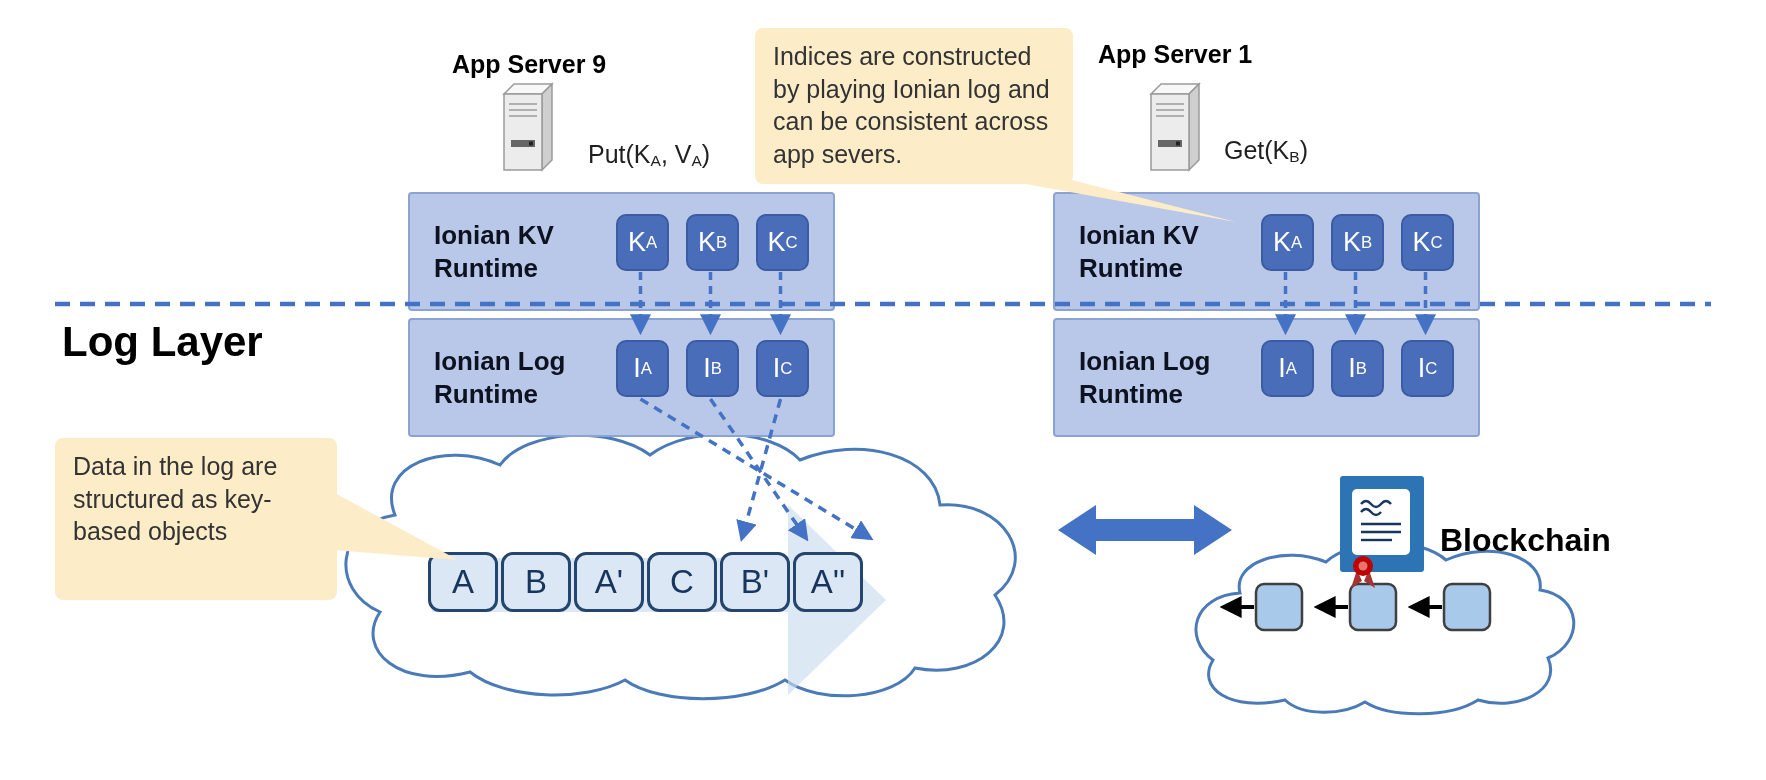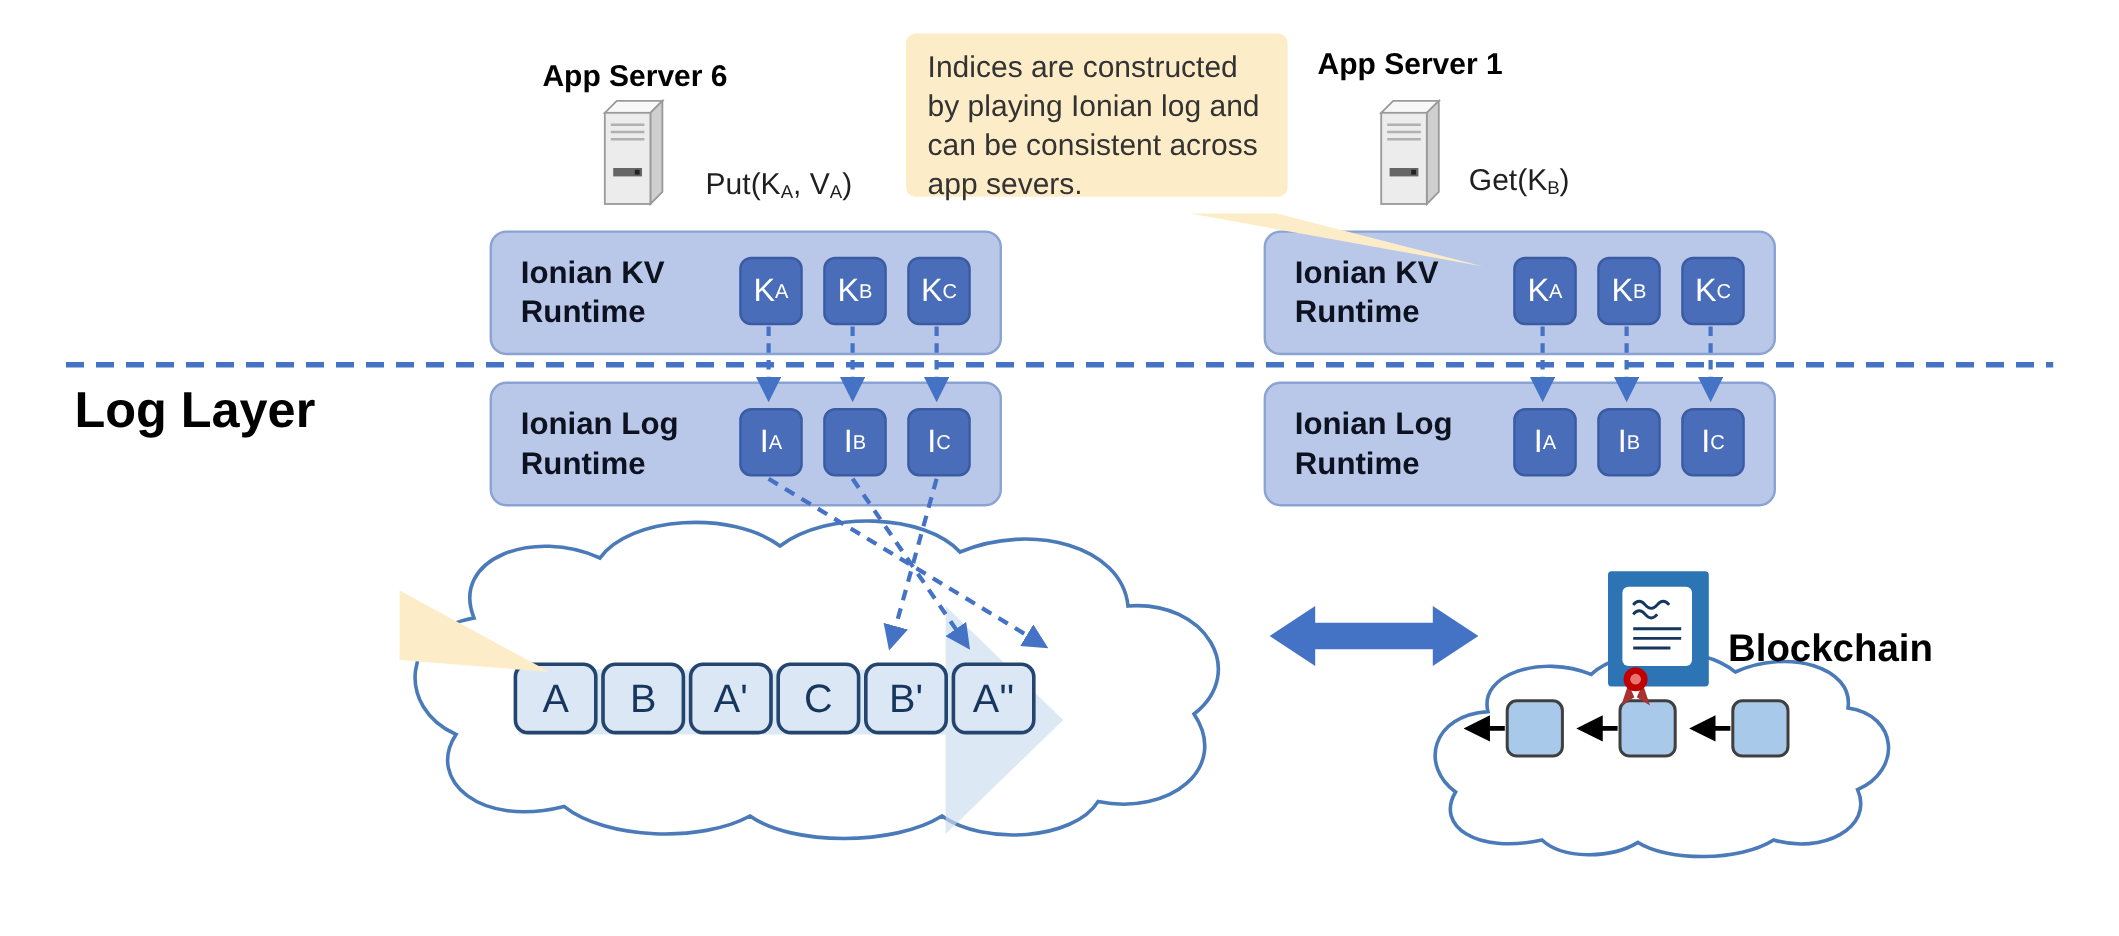--- a/index.html
+++ b/index.html
@@ -5,35 +5,35 @@
   * { margin:0; padding:0; box-sizing:border-box; }
   html,body { background:#ffffff; }
   body { font-family:"Liberation Sans", sans-serif; color:#1a1a1a; }
   .canvas { position:relative; width:1766px; height:780px; background:#ffffff; overflow:hidden; }
   svg.layer { position:absolute; left:0; top:0; width:1766px; height:780px; pointer-events:none; }
 
   .app-title { position:absolute; font-size:25px; font-weight:700; color:#000; }
   .action-label { position:absolute; font-size:25px; color:#1f1f1f; white-space:nowrap; }
   .sub { font-size:0.62em; vertical-align:-0.22em; }
 
-  .runtime-box { position:absolute; width:427px; height:104px; background:#b9c7e8;
-                 border:2px solid #8ba3d2; border-radius:14px; }
+  .runtime-box { position:absolute; width:427px; height:119px; background:#b9c7e8;
+                 border:2px solid #8ba3d2; border-radius:4px; }
   .runtime-title { position:absolute; left:24px; top:50%; transform:translateY(-50%);
                    font-size:26px; font-weight:700; color:#0d1220; line-height:1.28;
                    white-space:pre-line; }
   .chips { position:absolute; left:206px; top:20px; display:flex; gap:17px; }
   .chip { width:53px; height:57px; background:#4a6db9; border:2px solid #3b5ba2;
           border-radius:10px; color:#ffffff; display:flex; align-items:center;
           justify-content:center; font-size:27px; }
 
   .log-layer-label { position:absolute; left:62px; top:318px; font-size:42px; font-weight:700; color:#000; }
 
   .callout { position:absolute; background:#fdecc8; border-radius:8px; padding:12px 18px;
              font-size:25px; color:#333333; line-height:1.3; }
-  .callout-indices { left:755px; top:28px; width:318px; height:136px; }
+  .callout-indices { left:755px; top:28px; width:318px; height:156px; }
   .callout-datalog { left:55px; top:438px; width:282px; height:162px; }
 
   .storage-title { position:absolute; left:398px; top:472px; font-size:26px; font-weight:700; color:#111; }
   .storage-item { position:absolute; top:552px; width:70px; height:60px; background:#dbe7f5;
                   border:3px solid #24456e; border-radius:12px; display:flex; align-items:center;
                   justify-content:center; font-size:33px; color:#17365d; }
 
   .blockchain-label { position:absolute; left:1440px; top:522px; font-size:32px; font-weight:700; color:#000; }
 </style>
 </head>
@@ -115,21 +115,21 @@
       <polygon points="38,10 48,0 48,76 38,86" fill="#cfcfcf" stroke="#9a9a9a" stroke-width="1.5"></polygon>
       <rect x="0" y="10" width="38" height="76" fill="#ececec" stroke="#9a9a9a" stroke-width="1.5"></rect>
       <line x1="5" y1="20" x2="33" y2="20" stroke="#b0b0b0" stroke-width="2"></line>
       <line x1="5" y1="26" x2="33" y2="26" stroke="#b0b0b0" stroke-width="2"></line>
       <line x1="5" y1="32" x2="33" y2="32" stroke="#b0b0b0" stroke-width="2"></line>
       <rect x="7" y="56" width="24" height="7" fill="#666666"></rect>
       <rect x="25" y="57.5" width="4" height="4" fill="#222222"></rect>
     </g>
   </svg>
 
-  <div class="app-title" style="left:452px; top:50px;">App Server 6</div>
+  <div class="app-title" style="left:452px; top:50px;">App Server 9</div>
   <div class="app-title" style="left:1098px; top:40px;">App Server 1</div>
 
   <div class="action-label" style="left:588px; top:140px;">
     <span>Put(K</span><span class="sub">A</span><span>, V</span><span class="sub">A</span><span>)</span>
   </div>
 
   <div class="action-label" style="left:1224px; top:136px;">
     <span>Get(K</span><span class="sub">B</span><span>)</span>
   </div>
 
@@ -205,20 +205,21 @@
           <span class="sub">B</span>
         </div>
       <div class="chip">
           <span>I</span>
           <span class="sub">C</span>
         </div>
     </div>
   </div>
 
   <div class="callout callout-indices">Indices are constructed by playing Ionian log and can be consistent across app severs.</div>
+  <div class="callout callout-datalog">Data in the log are structured as key-based objects</div>
 
   <div class="storage-item" style="left:428px;">A</div>
   <div class="storage-item" style="left:501px;">B</div>
   <div class="storage-item" style="left:574px;">A'</div>
   <div class="storage-item" style="left:647px;">C</div>
   <div class="storage-item" style="left:720px;">B'</div>
   <div class="storage-item" style="left:793px;">A''</div>
 
   <div class="blockchain-label">Blockchain</div>
 

